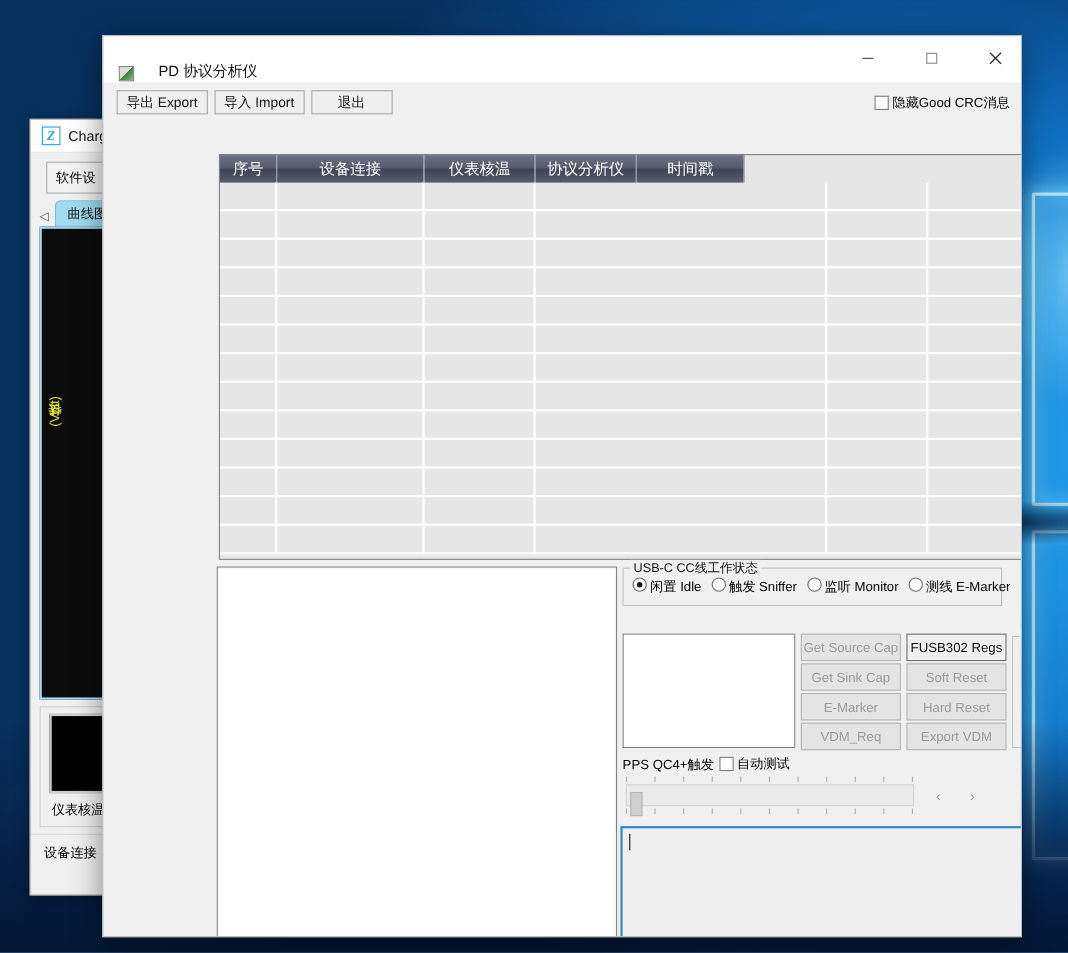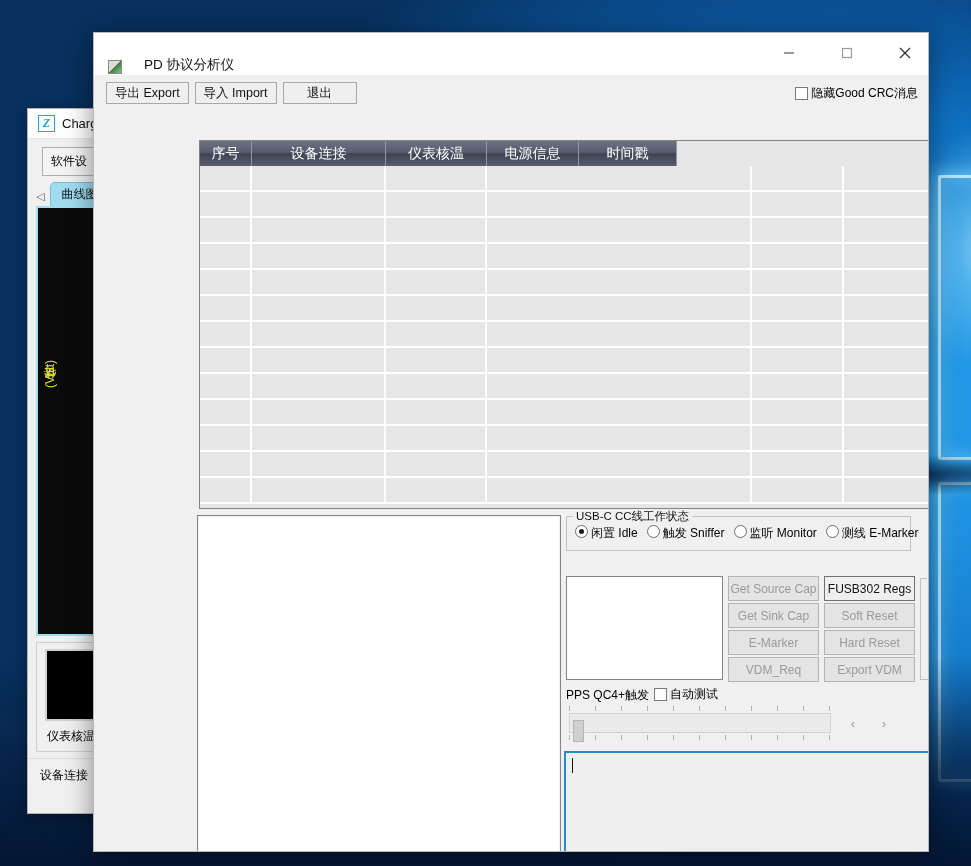--- a/index.html
+++ b/index.html
@@ -321,21 +321,21 @@
       <span class="cbox"></span>
       <span>隐藏Good CRC消息</span>
     </label>
   </div>
 
   <div id="pd-table">
     <div id="thead">
         <div class="th" style="width: 52px;">序号</div>
         <div class="th" style="width: 134px;">设备连接</div>
         <div class="th" style="width: 101px;">仪表核温</div>
-        <div class="th" style="width: 92px;">电源信息</div>
+        <div class="th" style="width: 92px;">协议分析仪</div>
         <div class="th" style="width: 98px;">时间戳</div>
       </div>
     <div id="tbody">
         <div class="trow">
           <div class="tcell" style="width: 52px;"></div>
           <div class="tcell" style="width: 134px;"></div>
           <div class="tcell" style="width: 101px;"></div>
           <div class="tcell" style="width: 265px;"></div>
           <div class="tcell" style="width: 92px;"></div>
           <div class="tcell" style="width: 98px;"></div>

